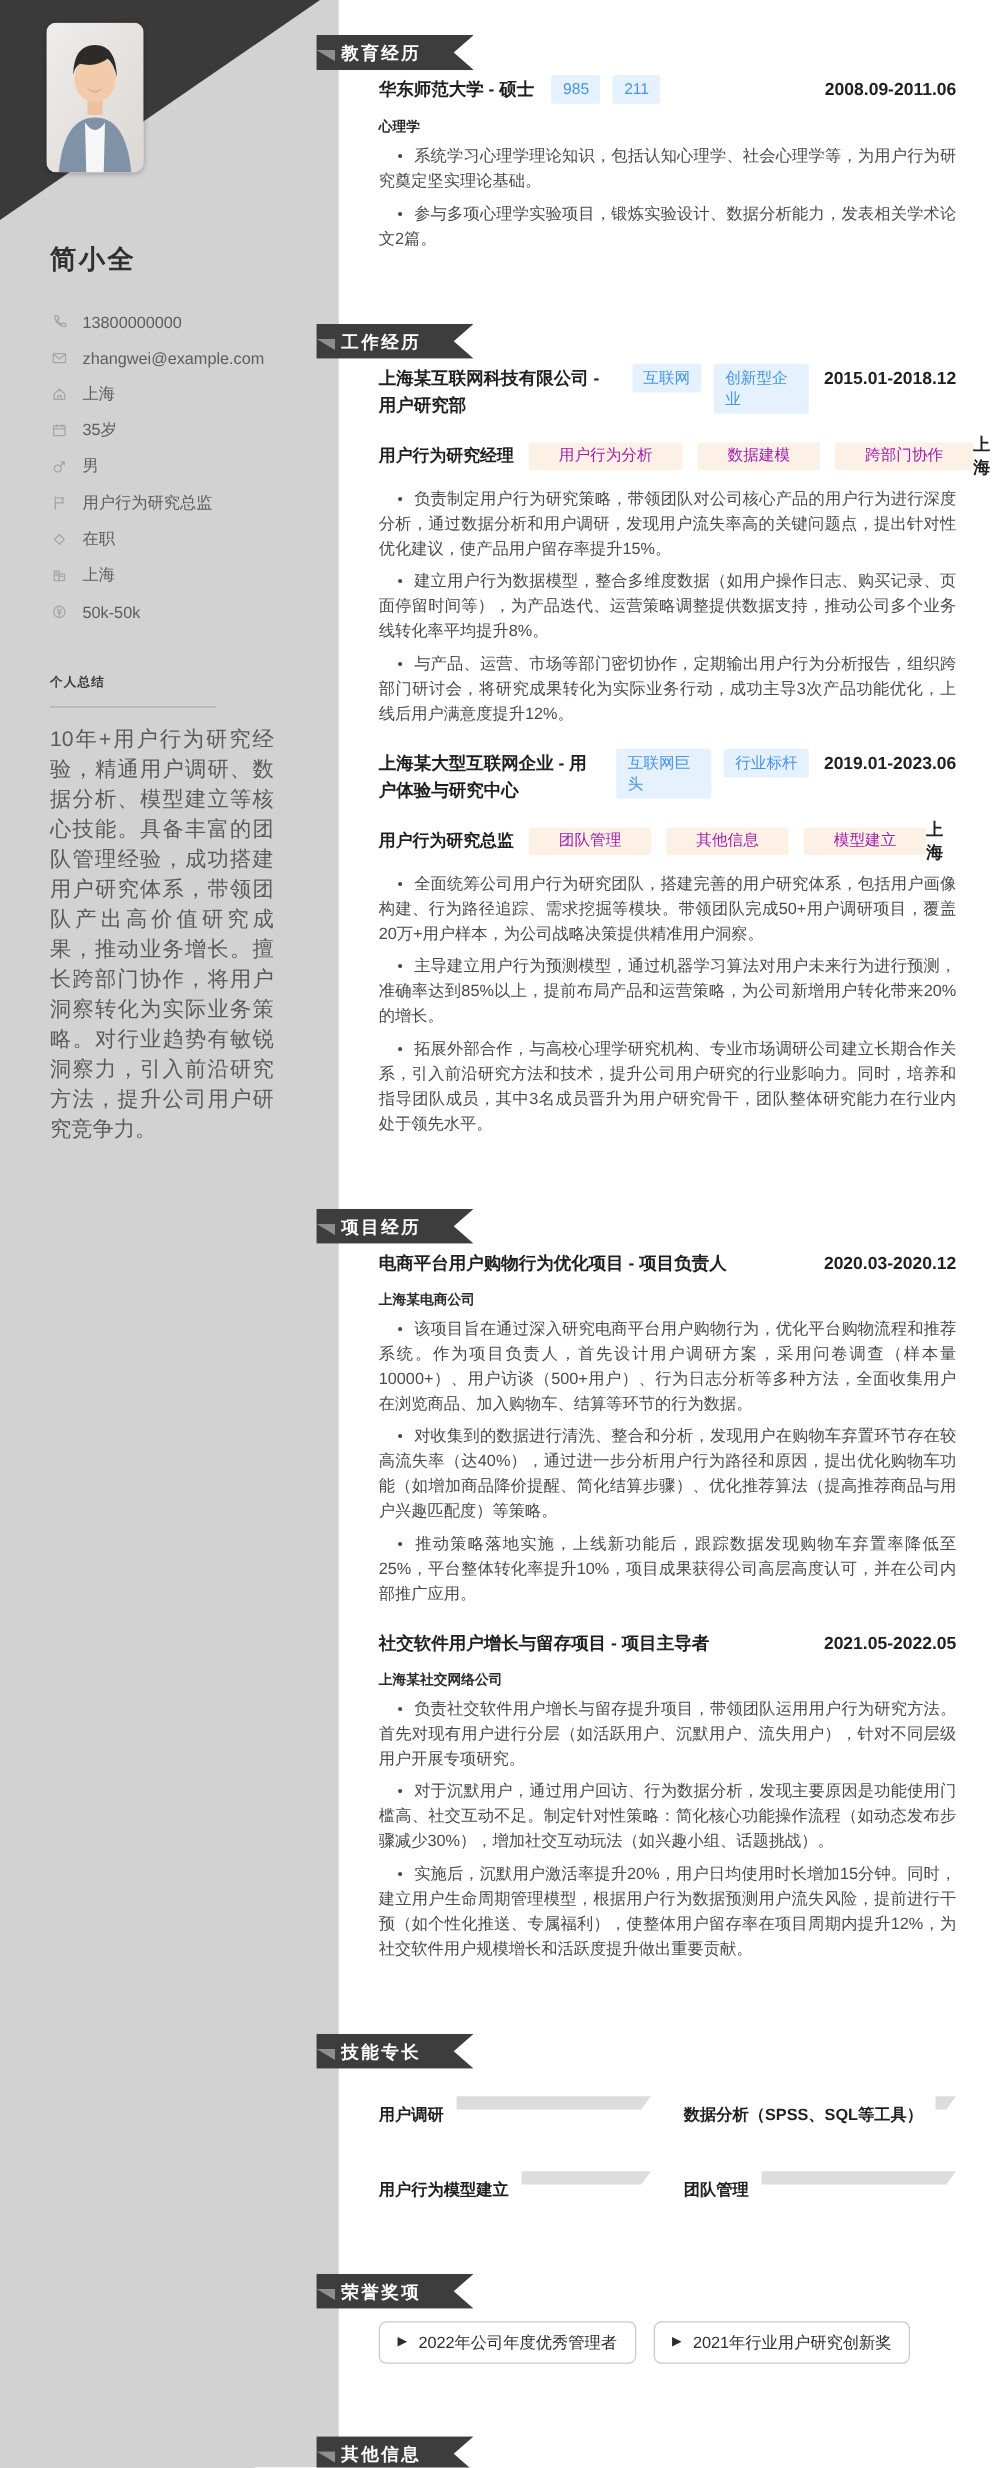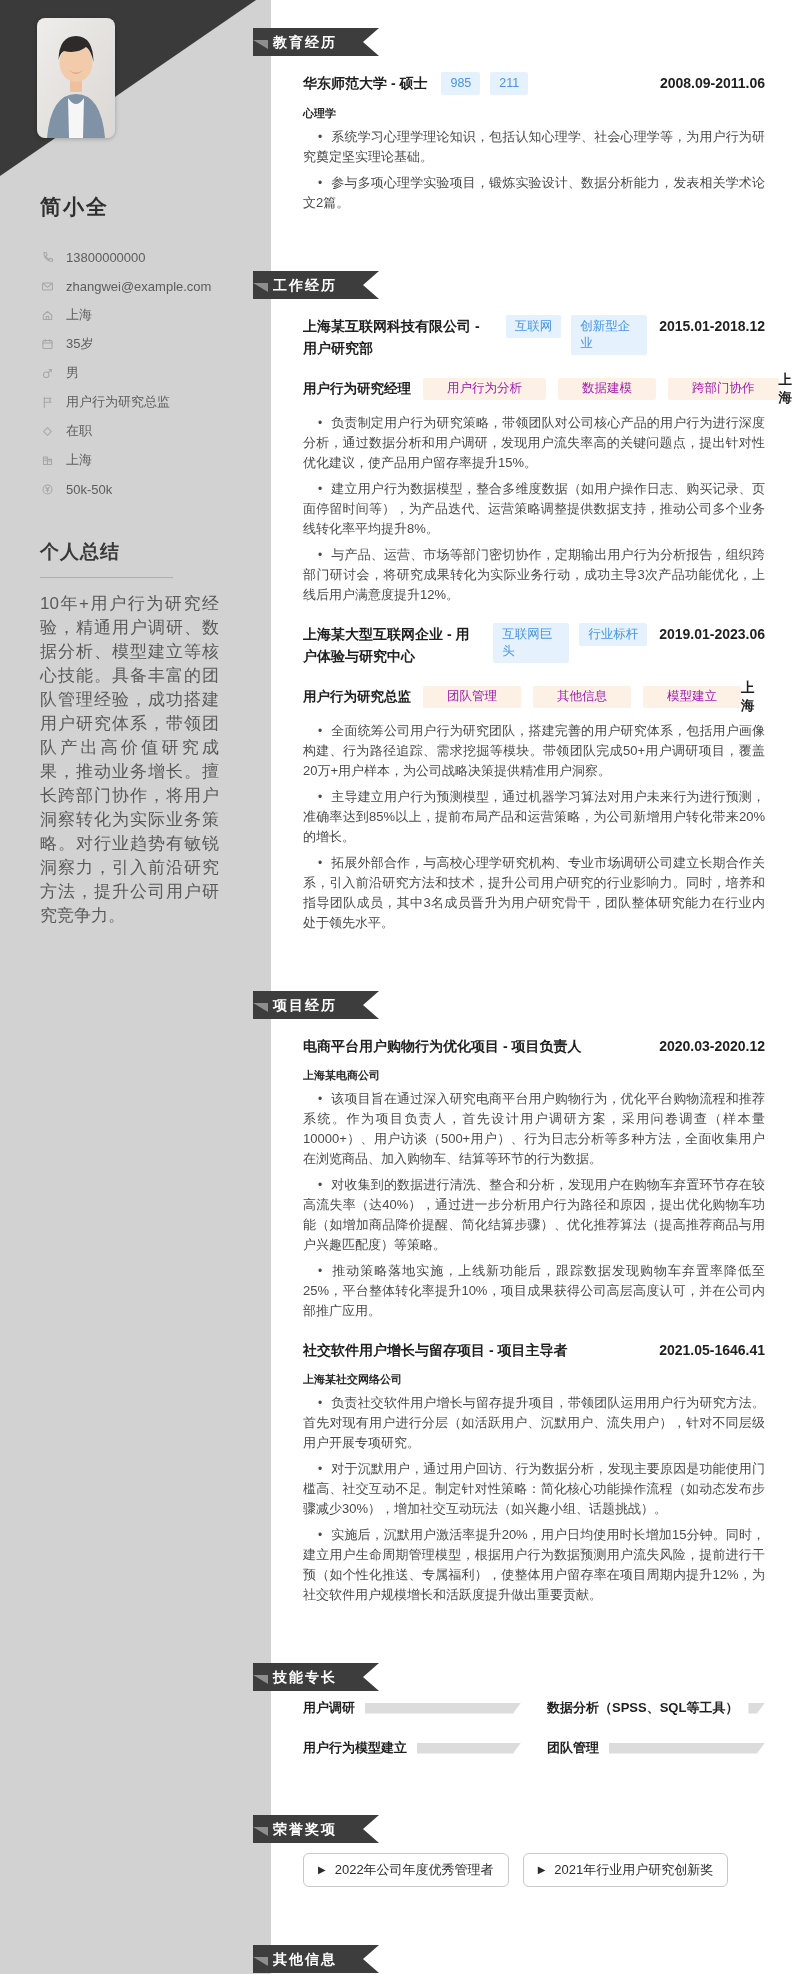--- a/index.html
+++ b/index.html
@@ -29,21 +29,21 @@
   .avatar svg{display:block;width:100%;height:100%;}
   .side-name{
     position:relative;z-index:2;
     margin-top:193px;font-size:21px;font-weight:700;color:#303030;letter-spacing:2px;
   }
   .contact-list{margin-top:28px;}
   .contact-row{display:flex;align-items:center;margin-bottom:13px;height:16px;}
   .contact-row .cicon{width:14px;height:14px;margin-right:12px;flex:none;display:flex;align-items:center;justify-content:center;}
   .contact-row .cicon svg{width:13px;height:13px;stroke:#a6a6a6;fill:none;stroke-width:1.2;stroke-linecap:round;stroke-linejoin:round;}
   .contact-row .ctext{font-size:13px;color:#5d5d5d;white-space:nowrap;}
-  .summary-title{margin-top:42px;font-size:19px;font-weight:700;color:#3a3a3a;letter-spacing:1px;}
+  .summary-title{margin-top:42px;font-size:10px;font-weight:700;color:#3a3a3a;letter-spacing:1px;}
   .summary-divider{margin-top:12px;width:133px;height:1px;background:#aeaeae;}
   .summary-text{margin-top:14px;font-size:17px;color:#5a5a5a;line-height:24px;text-align:justify;}
   
   .main{
     position:absolute;left:265px;top:0;right:0;bottom:0;
     box-sizing:border-box;padding:0 29px 0 38px;
   }
   .section-head{position:relative;height:28px;margin-left:-50px;z-index:3;}
   .ribbon{
     position:absolute;left:0;top:16px;height:28px;line-height:28px;
@@ -51,21 +51,21 @@
     padding:0 20px;
     clip-path:polygon(0 0,100% 0,calc(100% - 16px) 50%,100% 100%,0 100%);
   }
   .ribbon-tail-pad{display:inline-block;width:22px;}
   .ribbon-fold{
     position:absolute;left:0;top:28px;width:15px;height:9px;background:#8e8e8e;
     clip-path:polygon(0 0,100% 0,100% 100%);
   }
   .sec-edu{margin-top:12px;}
   .sec{margin-top:42px;}
-  .entry{margin-top:32px;}
+  .entry{margin-top:20px;}
   .entry + .entry{margin-top:18px;}
   .entry-head{display:flex;align-items:flex-start;}
   .entry-title{font-size:14px;font-weight:700;color:#1f1f1f;line-height:22px;max-width:250px;}
   .entry-title.wide{max-width:330px;}
   .tag-group{display:flex;gap:10px;margin-left:14px;align-items:flex-start;flex:none;}
   .tag-blue{
     display:inline-block;background:#e5f1fc;color:#4795e5;font-size:12.5px;
     line-height:17px;padding:3px 9px;border-radius:2px;max-width:58px;
   }
   .entry-date{margin-left:auto;font-size:14px;font-weight:700;color:#1f1f1f;white-space:nowrap;padding-left:12px;line-height:22px;}
@@ -79,21 +79,21 @@
   .company-line{margin-top:11px;font-size:11px;font-weight:600;color:#2a2a2a;}
   .bullets{margin-top:4px;}
   .bullets p{
     margin:6px 0 0 0;font-size:13px;color:#4a4a4a;line-height:20px;
     text-indent:15px;text-align:justify;
   }
   .bullets p .dot{font-size:12px;color:#4a4a4a;margin-right:9px;}
   
   .skill-grid{margin-top:24px;display:grid;grid-template-columns:1fr 1fr;column-gap:26px;row-gap:22px;}
   .skill-row{display:flex;align-items:center;}
-  .skill-label{font-size:13px;font-weight:700;color:#1f1f1f;white-space:nowrap;margin-right:10px;}
+  .skill-label{font-size:13px;font-weight:700;color:#1f1f1f;white-space:nowrap;margin-right:10px;margin-top:20px;}
   .skill-track{flex:1;height:11px;background:#dcdcdc;clip-path:polygon(0 0,100% 0,calc(100% - 8px) 100%,0 100%);position:relative;}
   .skill-fill{height:100%;background:#3d3d3d;clip-path:polygon(0 0,100% 0,calc(100% - 8px) 100%,0 100%);}
   
   .honor-row{margin-top:26px;display:flex;gap:14px;}
   .honor-pill{
     display:inline-flex;align-items:center;border:1px solid #c9c9c9;border-radius:6px;
     padding:7px 14px;background:#fff;
   }
   .honor-pill .tri{font-size:10px;color:#2d2d2d;margin-right:9px;line-height:1;}
   .honor-pill .htext{font-size:13px;color:#2d2d2d;}
@@ -301,21 +301,21 @@
     <div class="bullets">
       <p><span class="dot">•</span><span>该项目旨在通过深入研究电商平台用户购物行为，优化平台购物流程和推荐系统。作为项目负责人，首先设计用户调研方案，采用问卷调查（样本量10000+）、用户访谈（500+用户）、行为日志分析等多种方法，全面收集用户在浏览商品、加入购物车、结算等环节的行为数据。</span></p>
       <p><span class="dot">•</span><span>对收集到的数据进行清洗、整合和分析，发现用户在购物车弃置环节存在较高流失率（达40%），通过进一步分析用户行为路径和原因，提出优化购物车功能（如增加商品降价提醒、简化结算步骤）、优化推荐算法（提高推荐商品与用户兴趣匹配度）等策略。</span></p>
       <p><span class="dot">•</span><span>推动策略落地实施，上线新功能后，跟踪数据发现购物车弃置率降低至25%，平台整体转化率提升10%，项目成果获得公司高层高度认可，并在公司内部推广应用。</span></p>
     </div>
   </div>
 
   <div class="entry">
     <div class="entry-head">
       <span class="entry-title wide">社交软件用户增长与留存项目 - 项目主导者</span>
-      <span class="entry-date">2021.05-1646.41</span>
+      <span class="entry-date">2021.05-2022.05</span>
     </div>
     <div class="company-line">上海某社交网络公司</div>
     <div class="bullets">
       <p><span class="dot">•</span><span>负责社交软件用户增长与留存提升项目，带领团队运用用户行为研究方法。首先对现有用户进行分层（如活跃用户、沉默用户、流失用户），针对不同层级用户开展专项研究。</span></p>
       <p><span class="dot">•</span><span>对于沉默用户，通过用户回访、行为数据分析，发现主要原因是功能使用门槛高、社交互动不足。制定针对性策略：简化核心功能操作流程（如动态发布步骤减少30%），增加社交互动玩法（如兴趣小组、话题挑战）。</span></p>
       <p><span class="dot">•</span><span>实施后，沉默用户激活率提升20%，用户日均使用时长增加15分钟。同时，建立用户生命周期管理模型，根据用户行为数据预测用户流失风险，提前进行干预（如个性化推送、专属福利），使整体用户留存率在项目周期内提升12%，为社交软件用户规模增长和活跃度提升做出重要贡献。</span></p>
     </div>
   </div>
 
   <div class="section-head sec">

